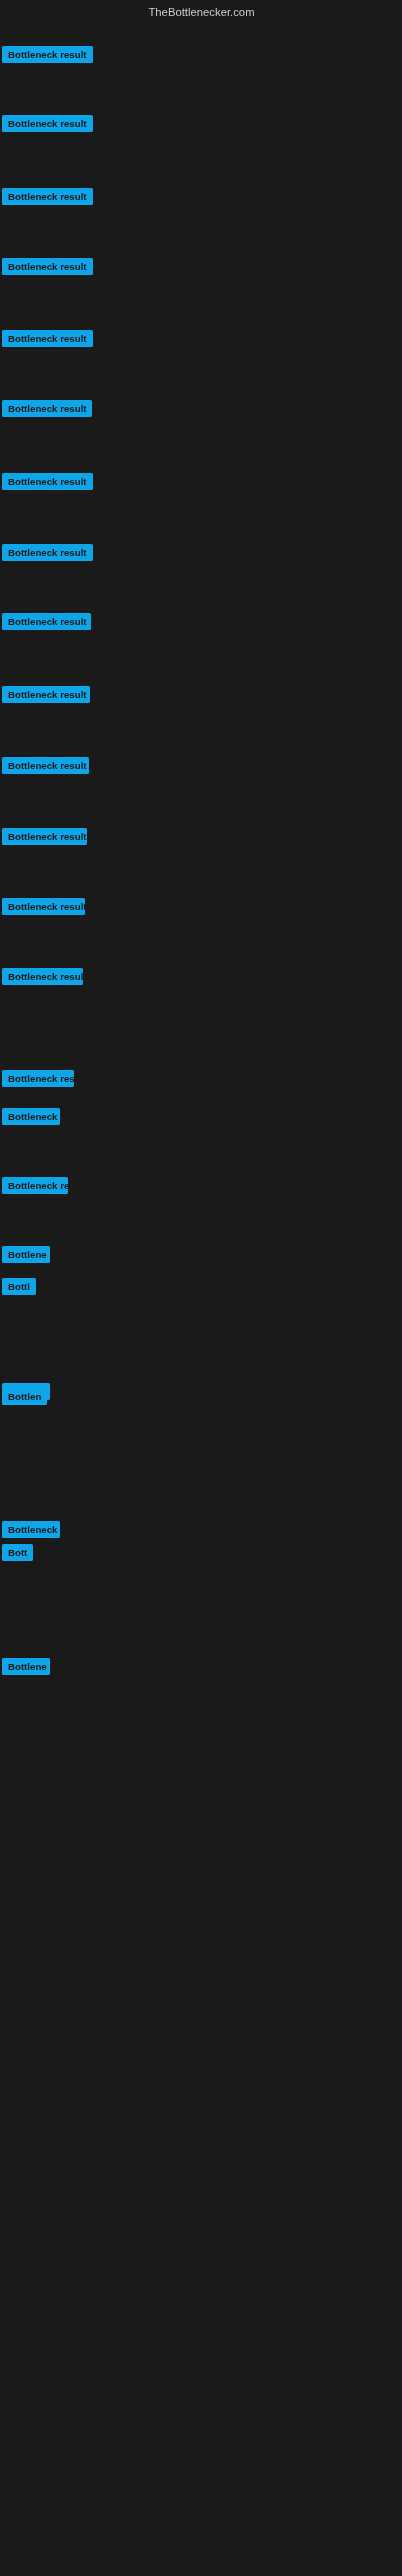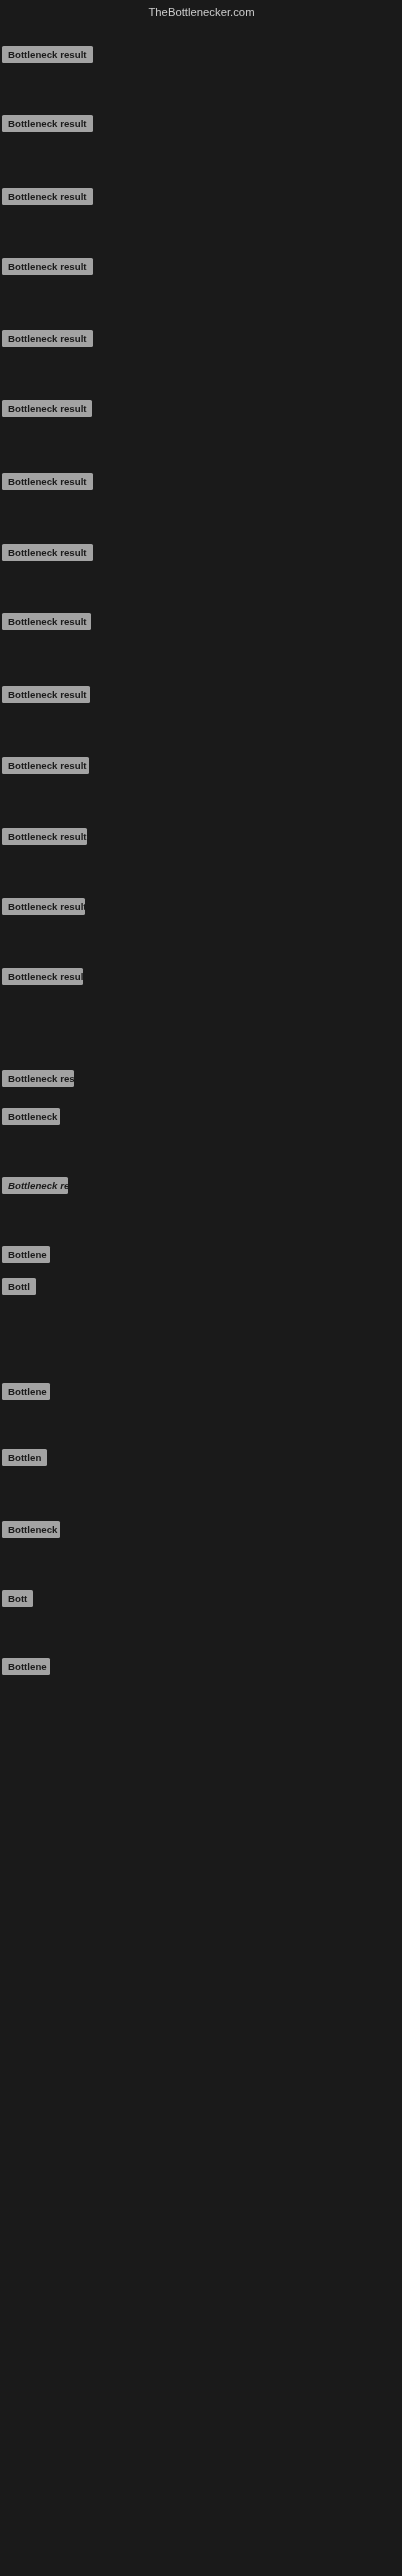--- a/index.html
+++ b/index.html
@@ -23,21 +23,21 @@
       padding: 6.4px 0;
       background-color: #1a1a1a;
     }
 
     .bottleneck-item {
       position: absolute;
       left: 1.6px;
     }
 
     .bottleneck-badge {
-      background-color: #a3a3a3;
+      background-color: #0ea5e9;
       color: #1a1a1a;
       font-size: 9.7px;
       font-weight: bold;
       padding: 3.2px 6.4px;
       display: inline-block;
       border-radius: 1.6px;
       white-space: nowrap;
       overflow: hidden;
     }
   </style>
@@ -58,22 +58,22 @@
     <div class="bottleneck-item" style="top: 473px;"><span class="bottleneck-badge" style="max-width: 92px;">Bottleneck result</span></div>
     <div class="bottleneck-item" style="top: 544px;"><span class="bottleneck-badge" style="max-width: 91px;">Bottleneck result</span></div>
     <div class="bottleneck-item" style="top: 613px;"><span class="bottleneck-badge" style="max-width: 89px;">Bottleneck result</span></div>
     <div class="bottleneck-item" style="top: 686px;"><span class="bottleneck-badge" style="max-width: 88px;">Bottleneck result</span></div>
     <div class="bottleneck-item" style="top: 757px;"><span class="bottleneck-badge" style="max-width: 87px;">Bottleneck result</span></div>
     <div class="bottleneck-item" style="top: 828px;"><span class="bottleneck-badge" style="max-width: 85px;">Bottleneck result</span></div>
     <div class="bottleneck-item" style="top: 898px;"><span class="bottleneck-badge" style="max-width: 83px;">Bottleneck result</span></div>
     <div class="bottleneck-item" style="top: 968px;"><span class="bottleneck-badge" style="max-width: 81px;">Bottleneck result</span></div>
     <div class="bottleneck-item" style="top: 1070px;"><span class="bottleneck-badge" style="max-width: 72px;">Bottleneck res</span></div>
     <div class="bottleneck-item" style="top: 1108px;"><span class="bottleneck-badge" style="max-width: 58px;">Bottleneck</span></div>
-    <div class="bottleneck-item" style="top: 1177px;"><span class="bottleneck-badge" style="max-width: 66px; font-style: italic;">Bottleneck re</span></div>
+    <div class="bottleneck-item" style="top: 1177px;"><span class="bottleneck-badge" style="max-width: 66px;">Bottleneck re</span></div>
     <div class="bottleneck-item" style="top: 1246px;"><span class="bottleneck-badge" style="max-width: 48px;">Bottlene</span></div>
     <div class="bottleneck-item" style="top: 1278px;"><span class="bottleneck-badge" style="max-width: 35px;">Bottl</span></div>
     <div class="bottleneck-item" style="top: 1383px;"><span class="bottleneck-badge" style="max-width: 48px;">Bottlene</span></div>
-    <div class="bottleneck-item" style="top: 1449px;"><span class="bottleneck-badge" style="max-width: 45px;">Bottlen</span></div>
+    <div class="bottleneck-item" style="top: 1388px;"><span class="bottleneck-badge" style="max-width: 45px;">Bottlen</span></div>
     <div class="bottleneck-item" style="top: 1521px;"><span class="bottleneck-badge" style="max-width: 58px;">Bottleneck</span></div>
-    <div class="bottleneck-item" style="top: 1590px;"><span class="bottleneck-badge" style="max-width: 31px;">Bott</span></div>
+    <div class="bottleneck-item" style="top: 1544px;"><span class="bottleneck-badge" style="max-width: 31px;">Bott</span></div>
     <div class="bottleneck-item" style="top: 1658px;"><span class="bottleneck-badge" style="max-width: 48px;">Bottlene</span></div>
   </div>
 
 
 </body></html>

